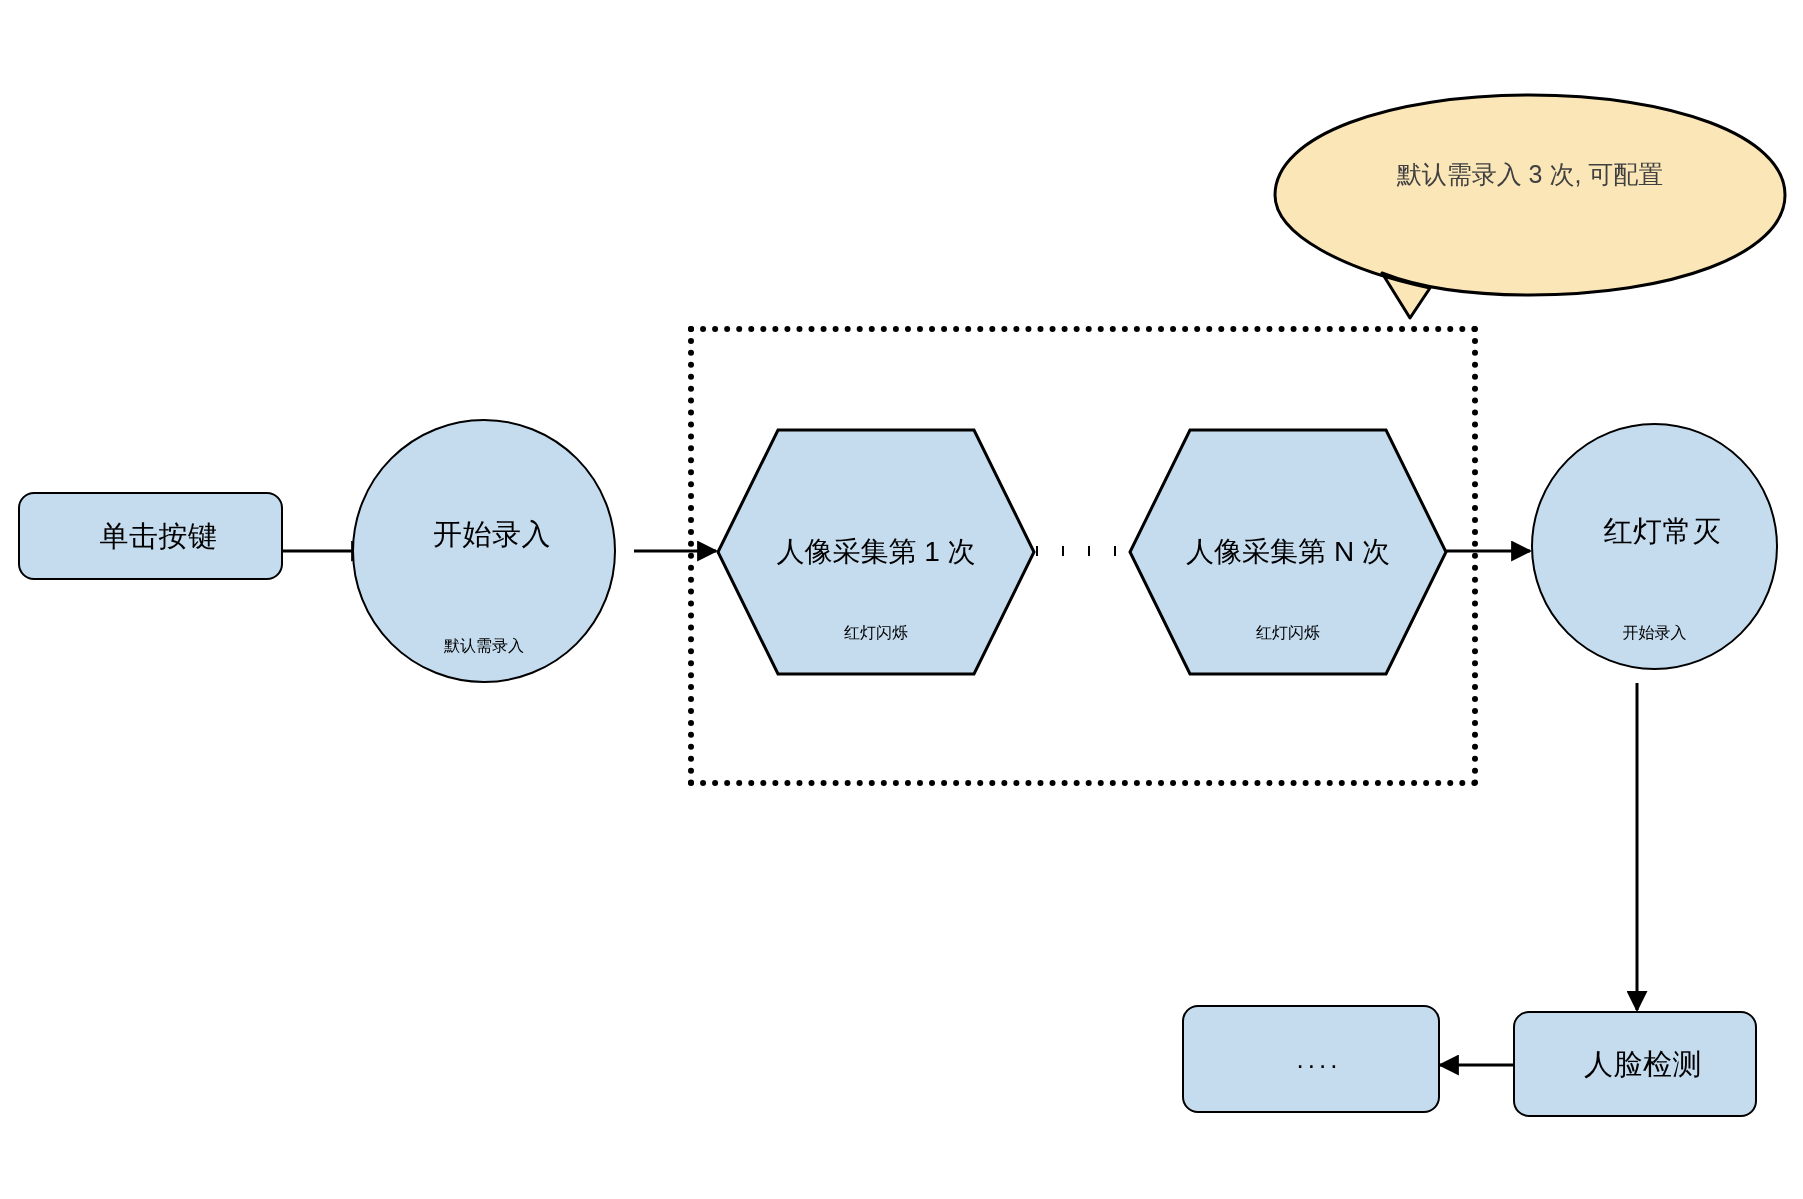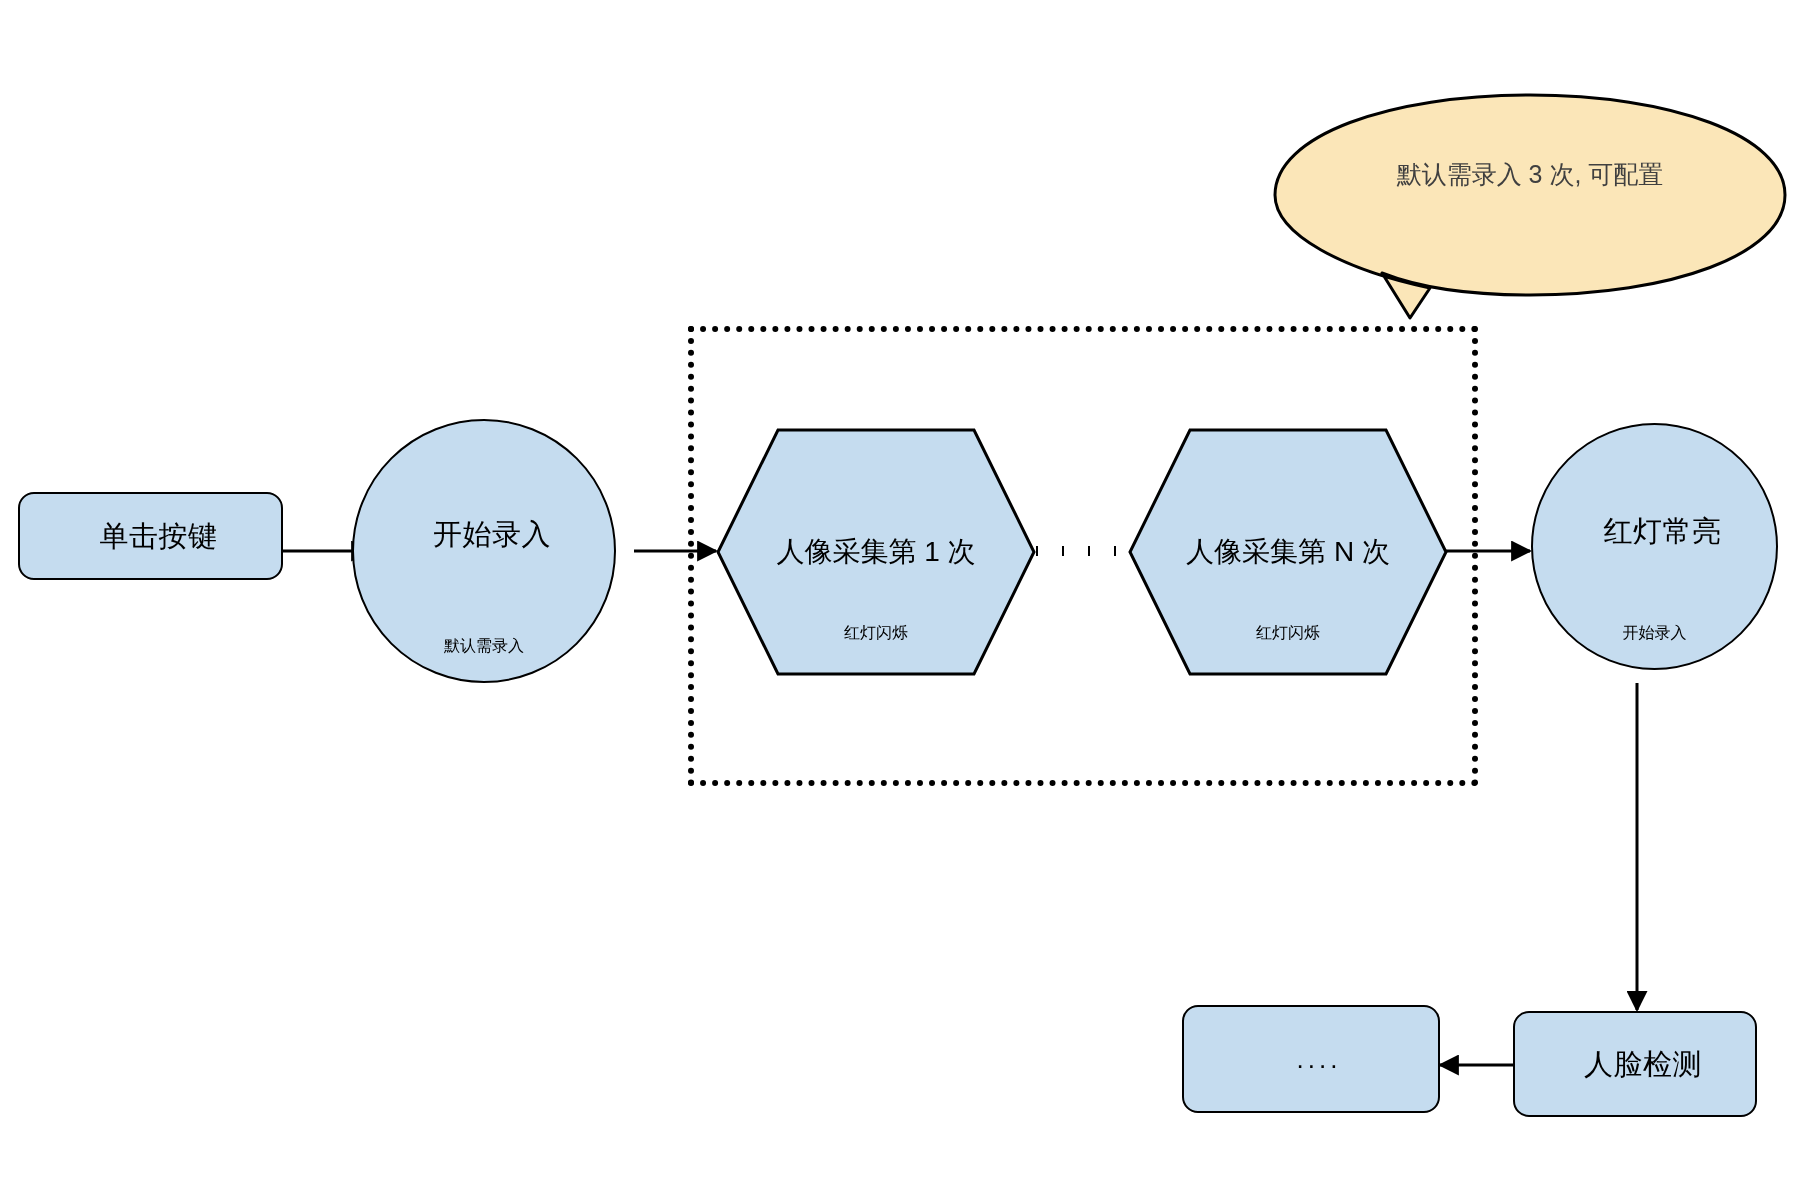--- a/index.html
+++ b/index.html
@@ -227,21 +227,21 @@
       <polygon points="62,2 258,2 318,124 258,246 62,246 2,124" fill="#c5dcef" stroke="#000000" stroke-width="3" stroke-linejoin="miter"></polygon>
     </svg>
     <div class="hexlabels">
       <span class="title-hex-1">人像采集</span>
       <span class="title-hex-2">第 N 次</span>
       <span class="sublabel">红灯闪烁</span>
     </div>
   </div>
 
   <div class="node circle" style="left:1531px; top:423px; width:247px; height:247px;">
-    <span class="title-lg" style="margin-top:-30px;">红灯常亮</span>
+    <span class="title-lg" style="margin-top:-30px;">红灯常灭</span>
     <span class="sublabel">开始录入</span>
   </div>
 
   <div class="node rrect" style="left:1513px; top:1011px; width:244px; height:106px;">
     <span class="title-lg">人脸检测</span>
   </div>
 
   <div class="node rrect" style="left:1182px; top:1005px; width:258px; height:108px;">
     <span class="dots-label">....</span>
   </div>

